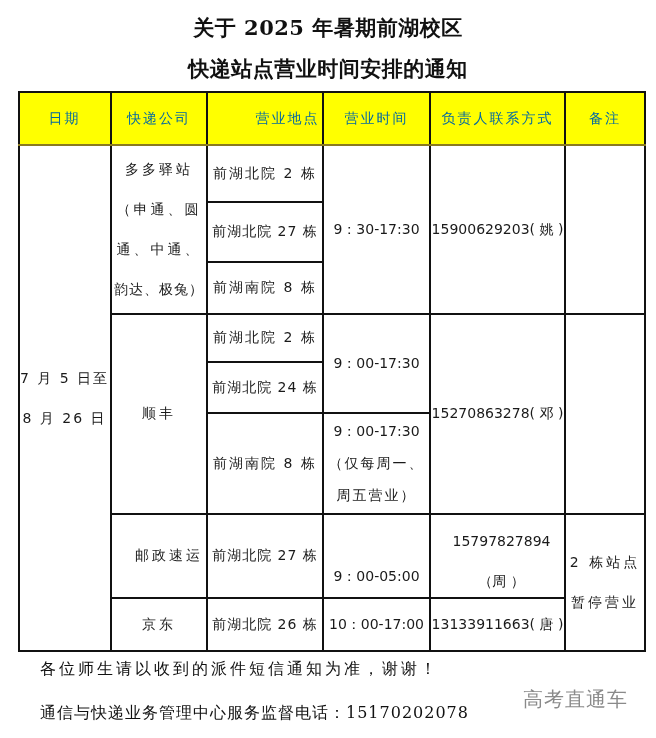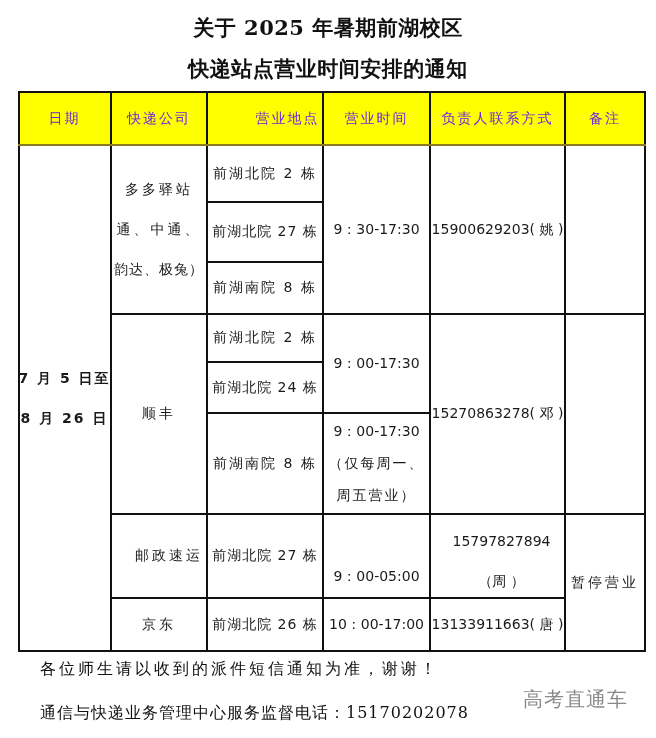--- a/index.html
+++ b/index.html
@@ -6,21 +6,21 @@
   body { width: 656px; height: 738px; position: relative; overflow: hidden;
          font-family: "DejaVu Sans", "Liberation Sans", sans-serif; color: #111; }
   .title { position: absolute; left: 0; width: 656px; text-align: center;
            font-family: "DejaVu Serif", "Liberation Serif", serif; font-weight: bold;
            font-size: 21px; color: #111; letter-spacing: 0.5px; }
   .t1 { top: 14px; }
   .t2 { top: 55px; }
   .cell { position: absolute; box-sizing: border-box; display: flex;
           align-items: center; justify-content: center; text-align: center;
           font-size: 14px; line-height: 1; color: #1a1a1a; }
-  .hdr { background: #ffff00; font-size: 14px; color: #6d28d9; letter-spacing: 2px; }
+  .hdr { background: #ffff00; font-size: 14px; color: #0369a1; letter-spacing: 2px; }
   .vl { position: absolute; width: 1.5px; background: #111; }
   .hl { position: absolute; height: 1.5px; background: #111; }
   .hl.gold { background: #8a7a20; height: 2px; }
   .multi { flex-direction: column; line-height: 30px; letter-spacing: 3px; }
   .foot { position: absolute; font-size: 16px; color: #111;
           font-family: "DejaVu Serif", "Liberation Serif", serif; }
   .wm { position: absolute; right: 28px; top: 686px; font-size: 20px; color: #8a8a8a; letter-spacing: 1px; }
 </style>
 </head>
 <body>
@@ -30,27 +30,28 @@
 
 <div>
 
   <div class="cell hdr" style="left:18px;top:91px;width:93px;height:54px;">日期</div>
   <div class="cell hdr" style="left:111px;top:91px;width:96px;height:54px;">快递公司</div>
   <div class="cell hdr" style="left:207px;top:91px;width:128px;height:54px;padding-left:33px;">营业地点</div>
   <div class="cell hdr" style="left:323px;top:91px;width:107px;height:54px;">营业时间</div>
   <div class="cell hdr" style="left:430px;top:91px;width:135px;height:54px;">负责人联系方式</div>
   <div class="cell hdr" style="left:565px;top:91px;width:80px;height:54px;">备注</div>
 
-  <div class="cell multi" style="left:18px;top:145px;width:93px;height:506px;line-height:40px;letter-spacing:2px;font-weight:bold;">
+  <div class="cell multi" style="left:18px;top:145px;width:93px;height:506px;line-height:40px;letter-spacing:2px;">
     <span>7 月 5 日至</span>
     <span>8 月 26 日</span>
   </div>
 
   <div class="cell multi" style="left:111px;top:145px;width:96px;height:168px;line-height:40px;letter-spacing:3px;">
     <span>多多驿站</span>
+    <span>（申通、圆</span>
     <span>通、中通、</span>
     <span style="letter-spacing:1px;">韵达、极兔）</span>
   </div>
   <div class="cell" style="left:207px;top:145px;width:116px;height:56px;letter-spacing:2px;">前湖北院 2 栋</div>
   <div class="cell" style="left:207px;top:201px;width:116px;height:60px;letter-spacing:1px;">前湖北院 27 栋</div>
   <div class="cell" style="left:207px;top:261px;width:116px;height:52px;letter-spacing:2px;">前湖南院 8 栋</div>
   <div class="cell" style="left:323px;top:145px;width:107px;height:168px;">9：30-17:30</div>
   <div class="cell" style="left:430px;top:145px;width:135px;height:168px;">15900629203( 姚 )</div>
   <div class="cell" style="left:565px;top:145px;width:80px;height:168px;"></div>
 
@@ -74,20 +75,21 @@
     <span>15797827894</span>
     <span>（周 ）</span>
   </div>
 
   <div class="cell" style="left:111px;top:597px;width:96px;height:54px;letter-spacing:3px;">京东</div>
   <div class="cell" style="left:207px;top:597px;width:116px;height:54px;letter-spacing:1px;">前湖北院 26 栋</div>
   <div class="cell" style="left:323px;top:597px;width:107px;height:54px;">10：00-17:00</div>
   <div class="cell" style="left:430px;top:597px;width:135px;height:54px;">13133911663( 唐 )</div>
 
   <div class="cell multi" style="left:565px;top:513px;width:80px;height:138px;line-height:40px;letter-spacing:3px;">
+    <span>2 栋站点</span>
     <span>暂停营业</span>
   </div>
 
   <div class="vl" style="left:18px;top:91px;height:561px;"></div>
   <div class="vl" style="left:110px;top:91px;height:561px;"></div>
   <div class="vl" style="left:206px;top:91px;height:561px;"></div>
   <div class="vl" style="left:322px;top:91px;height:561px;"></div>
   <div class="vl" style="left:429px;top:91px;height:561px;"></div>
   <div class="vl" style="left:564px;top:91px;height:561px;"></div>
   <div class="vl" style="left:644px;top:91px;height:561px;"></div>

